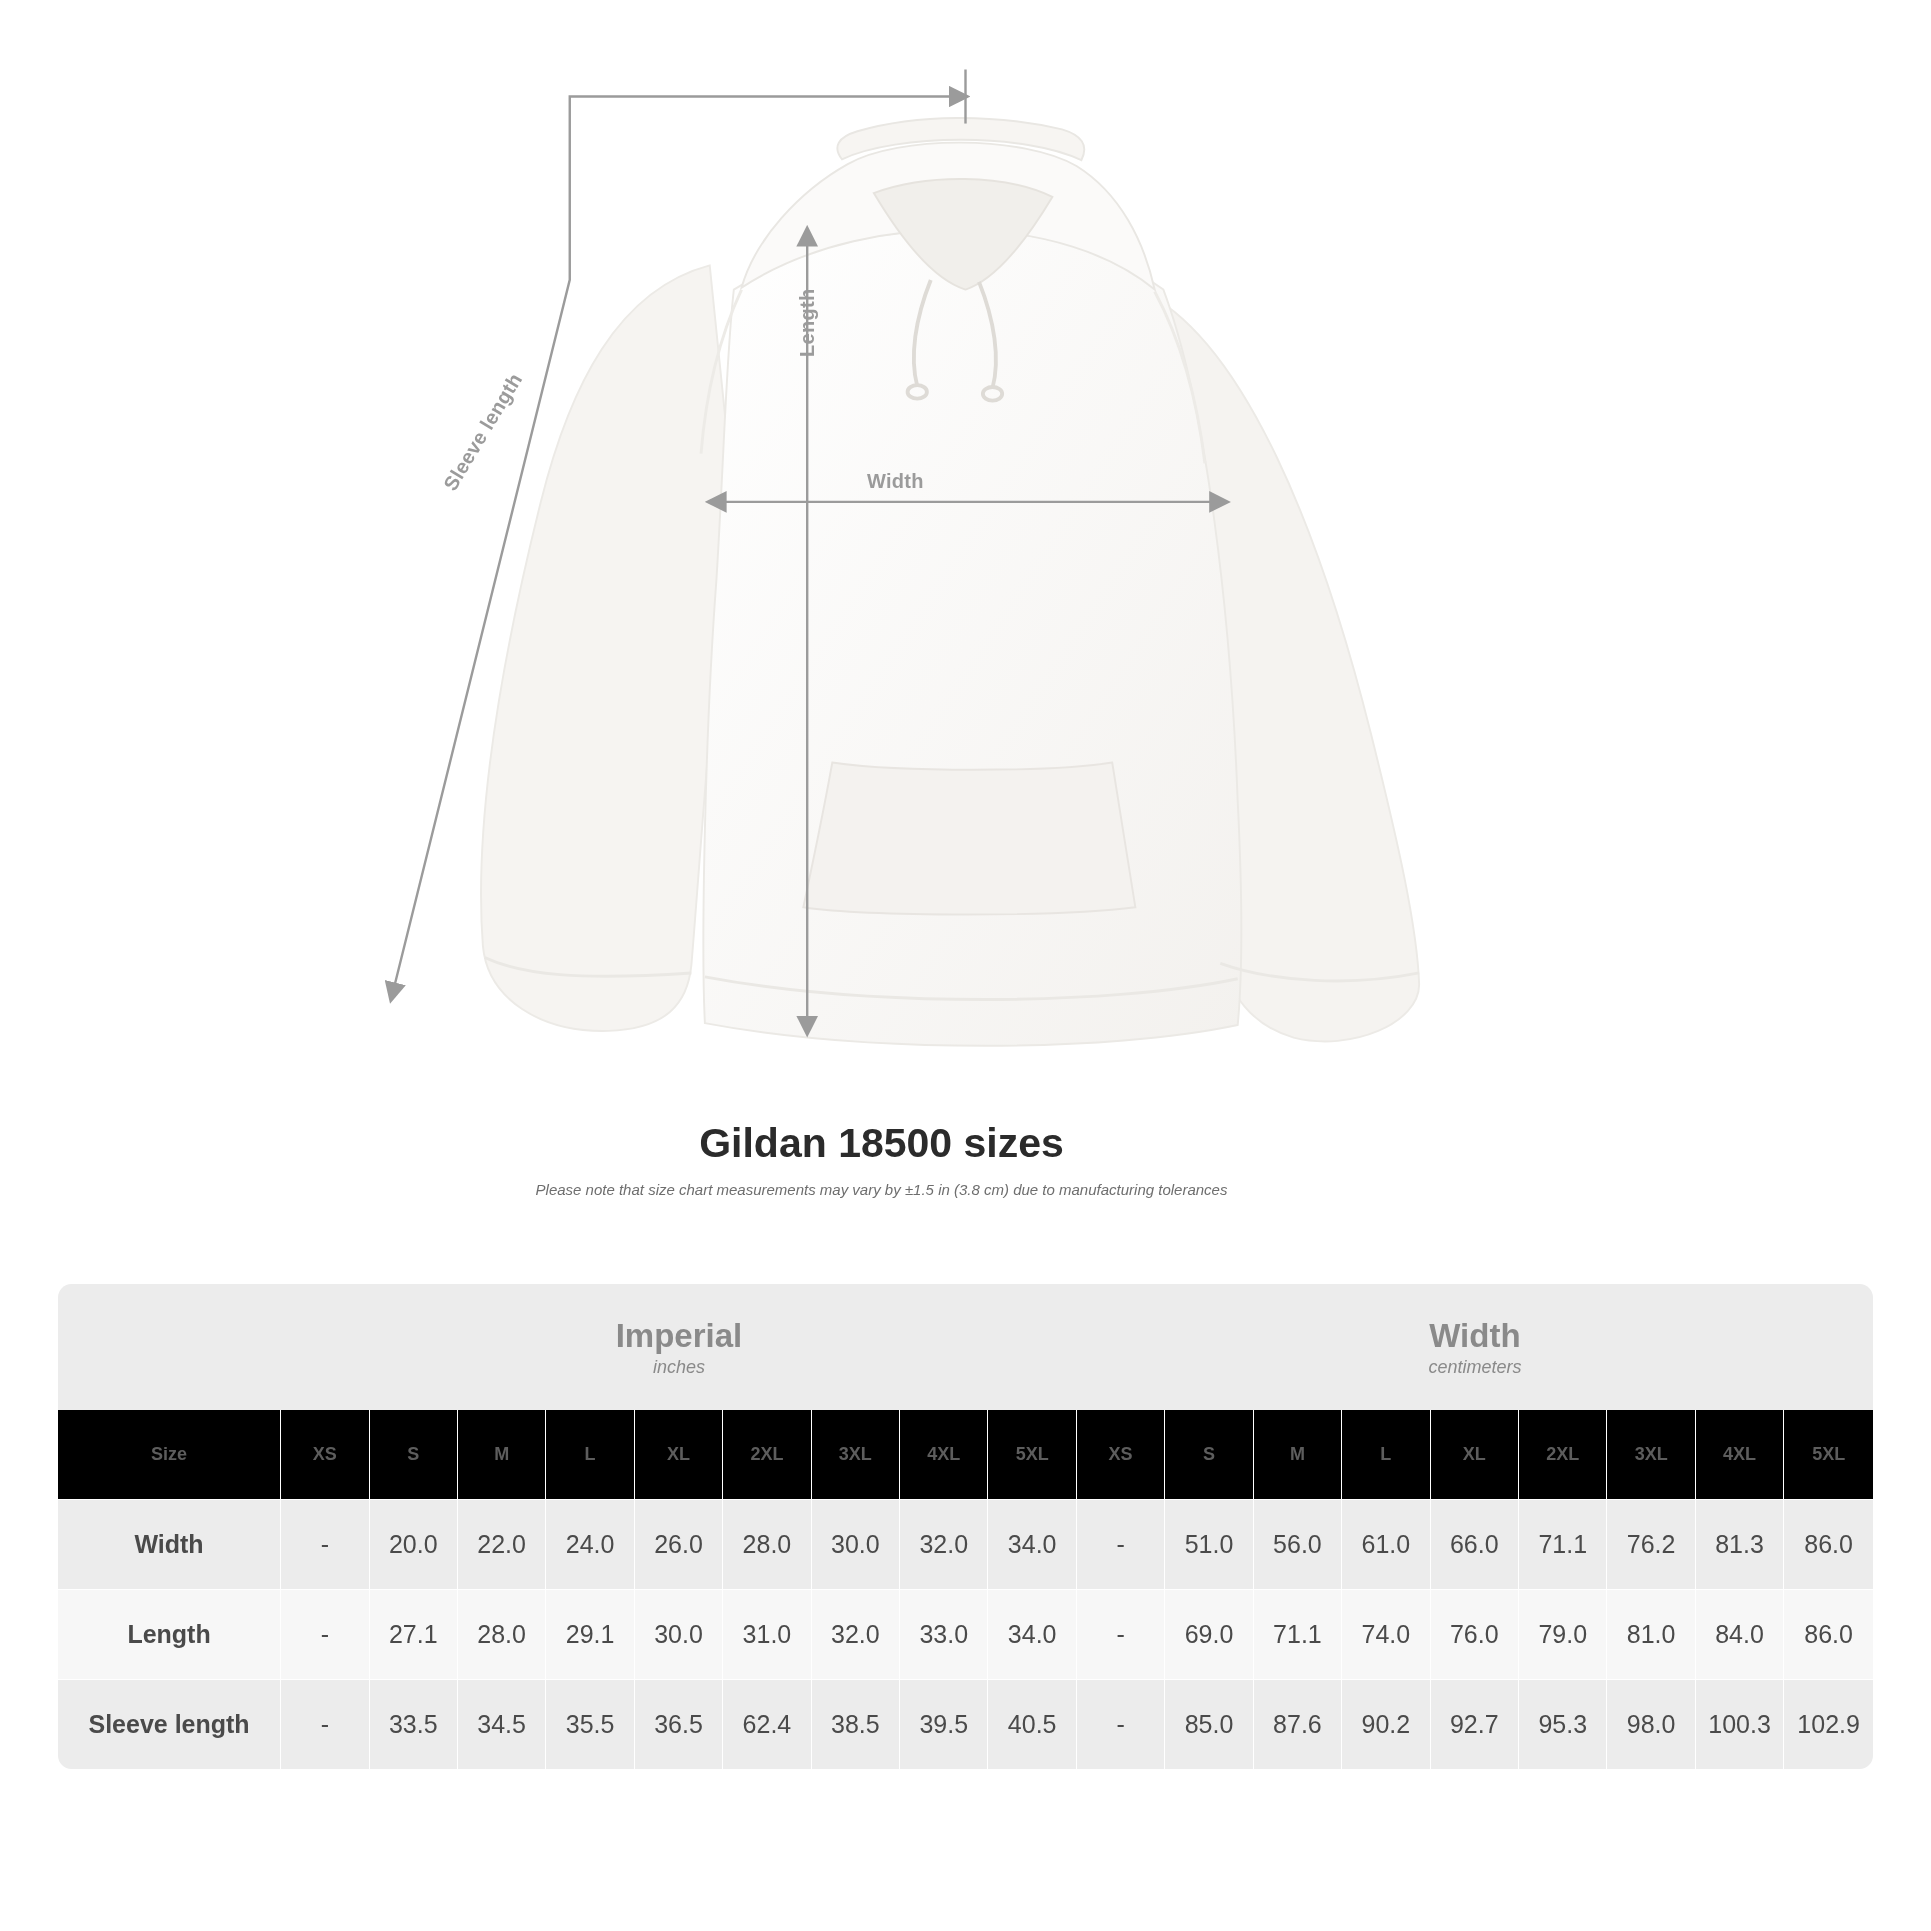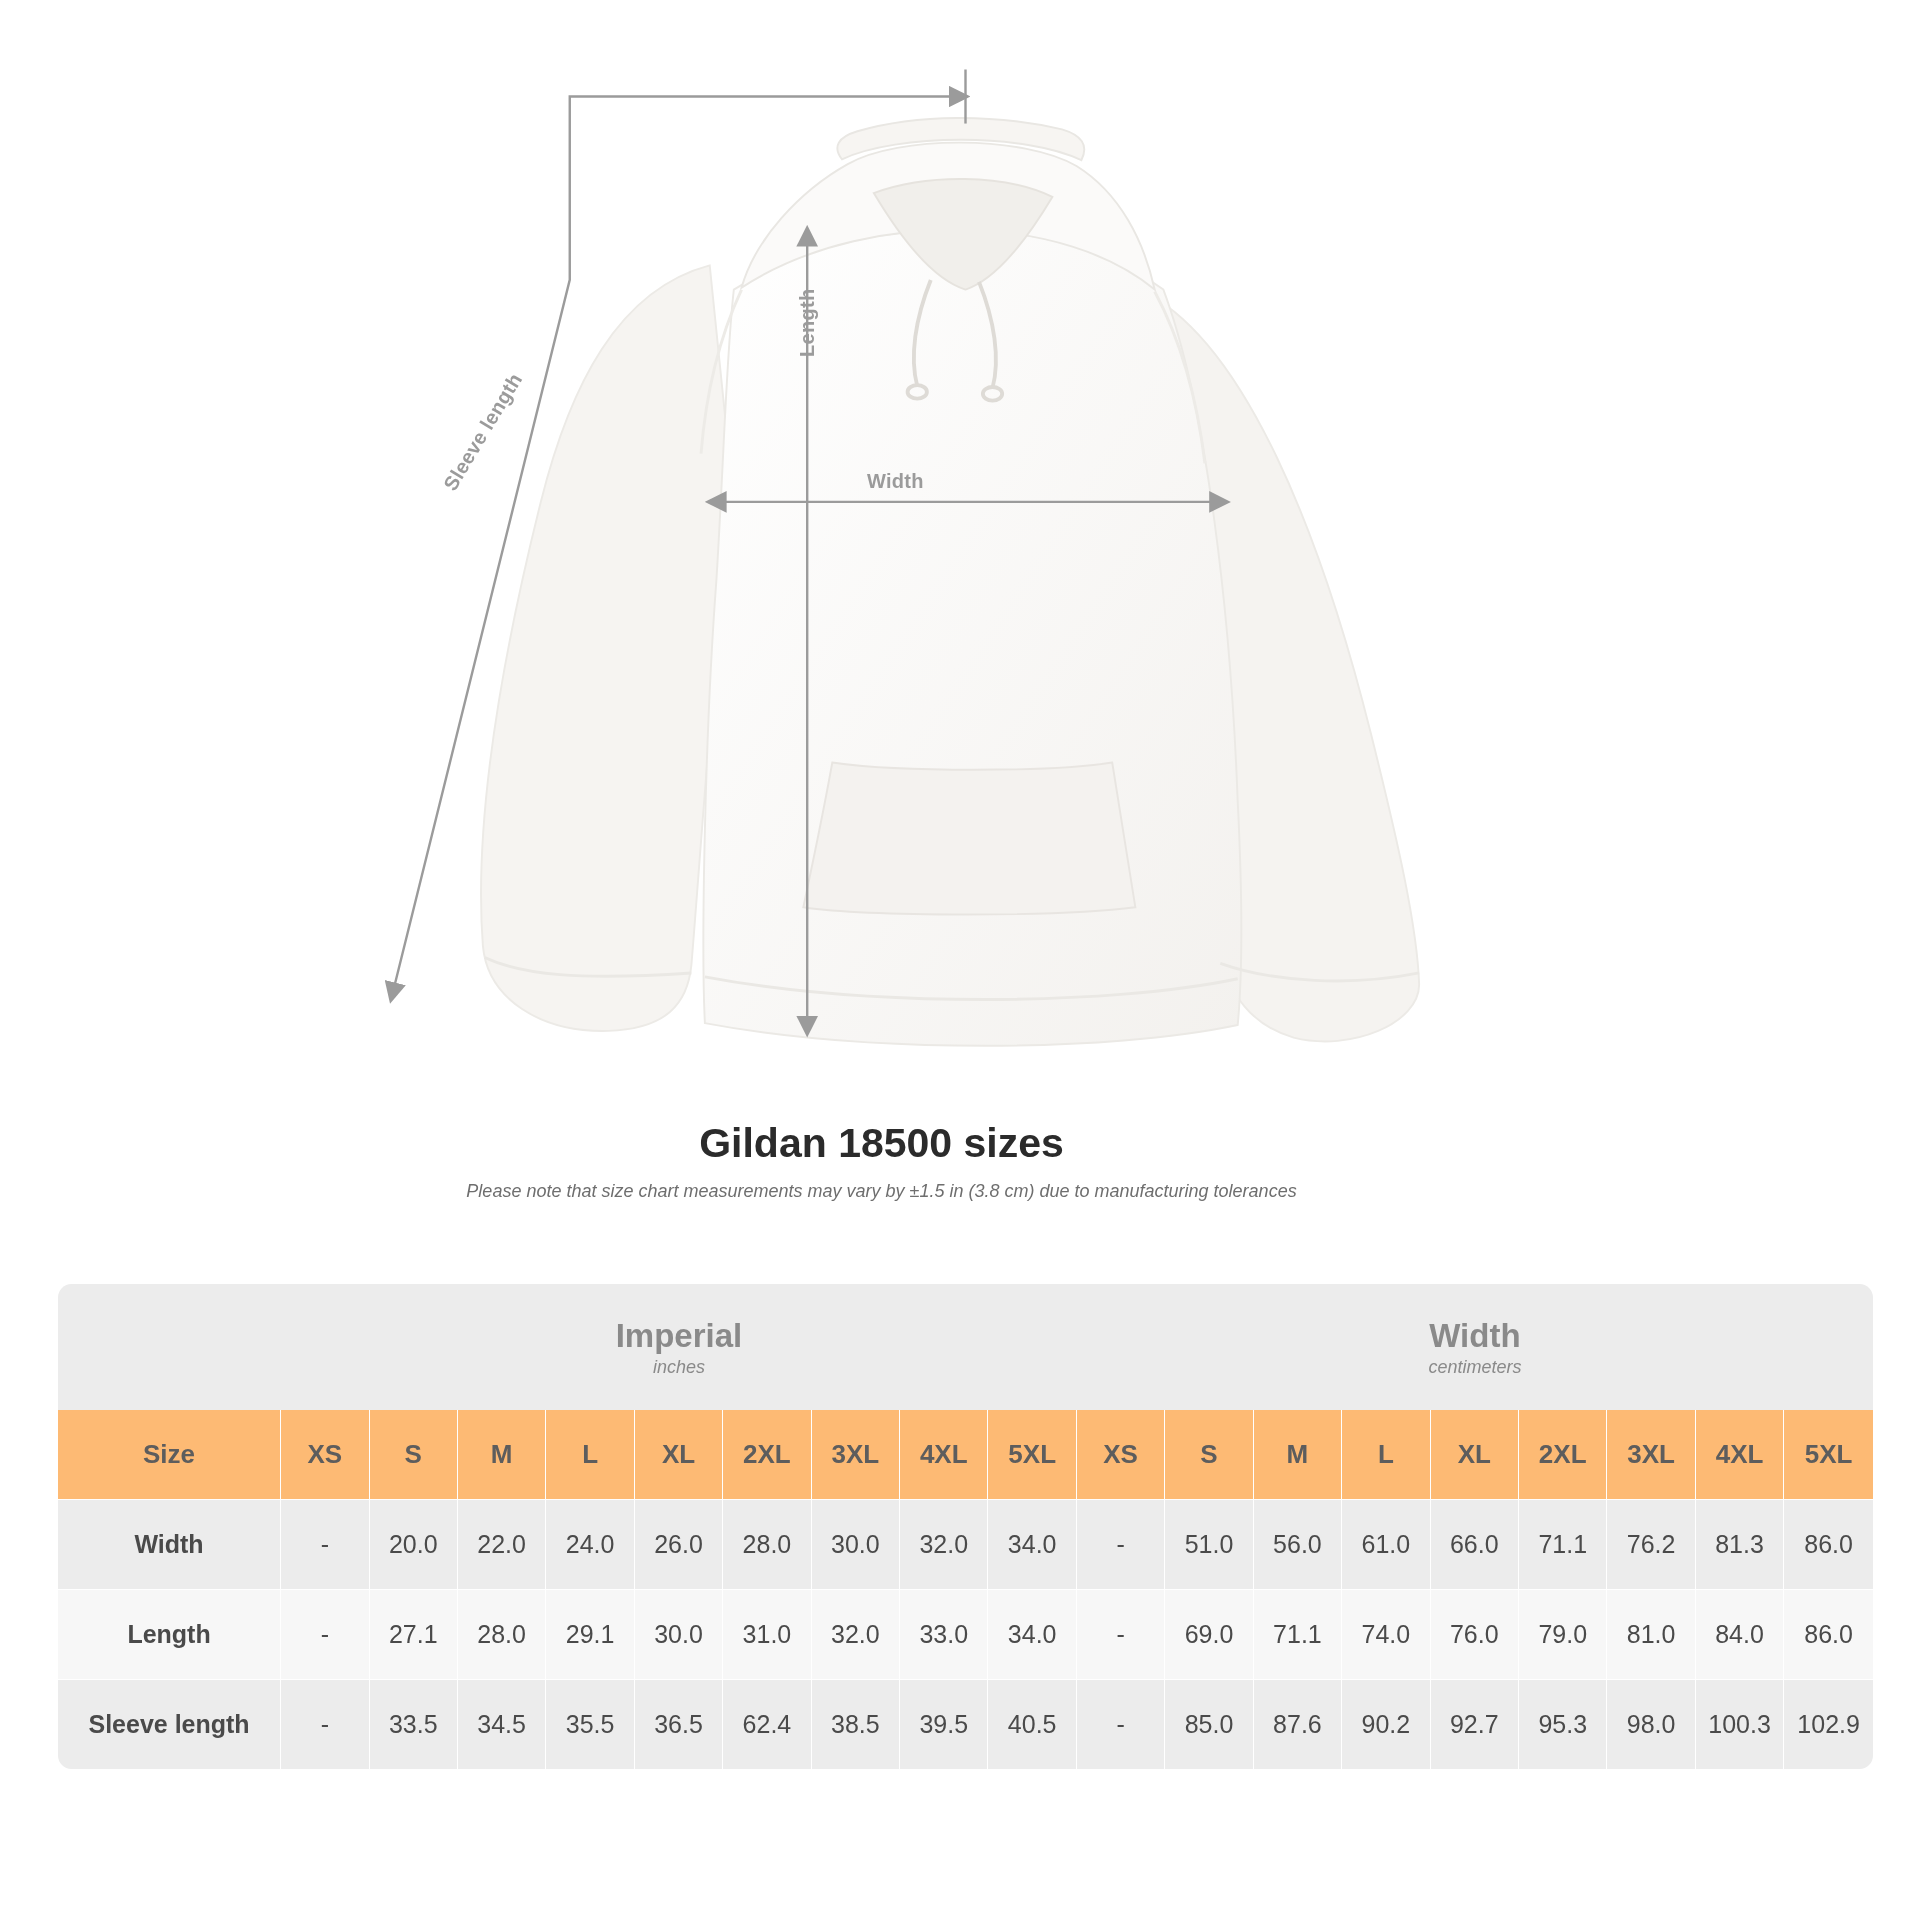--- a/index.html
+++ b/index.html
@@ -63,21 +63,21 @@
     width: 1763px;
     text-align: center;
   }
   .chart-title {
     font-size: 41px;
     font-weight: bold;
     color: #2b2b2b;
     margin: 0 0 13.5px 0;
   }
   .chart-note {
-    font-size: 18px;
+    font-size: 15px;
     font-style: italic;
     color: #6e6e6e;
     margin: 8px;
   }
 
   
   .table-wrap {
     position: absolute;
     left: 58px;
     top: 1284px;
@@ -109,27 +109,27 @@
     line-height: 1.25;
   }
   .unit-sub {
     font-size: 18px;
     font-style: italic;
     color: #8a8a8a;
     line-height: 1.3;
   }
 
   .hdr-row td {
-    background: #fdba74;
+    background: #000000;
     height: 89px;
     text-align: center;
     vertical-align: middle;
     font-weight: bold;
     color: #5d5d5d;
-    font-size: 26px;
+    font-size: 18px;
     border-right: 1.9px solid #ffffff;
   }
   .hdr-row td:last-child { border-right: none; }
 
   .data-row td {
     height: 89px;
     text-align: center;
     vertical-align: middle;
     color: #4a4a4a;
     font-size: 25px;

